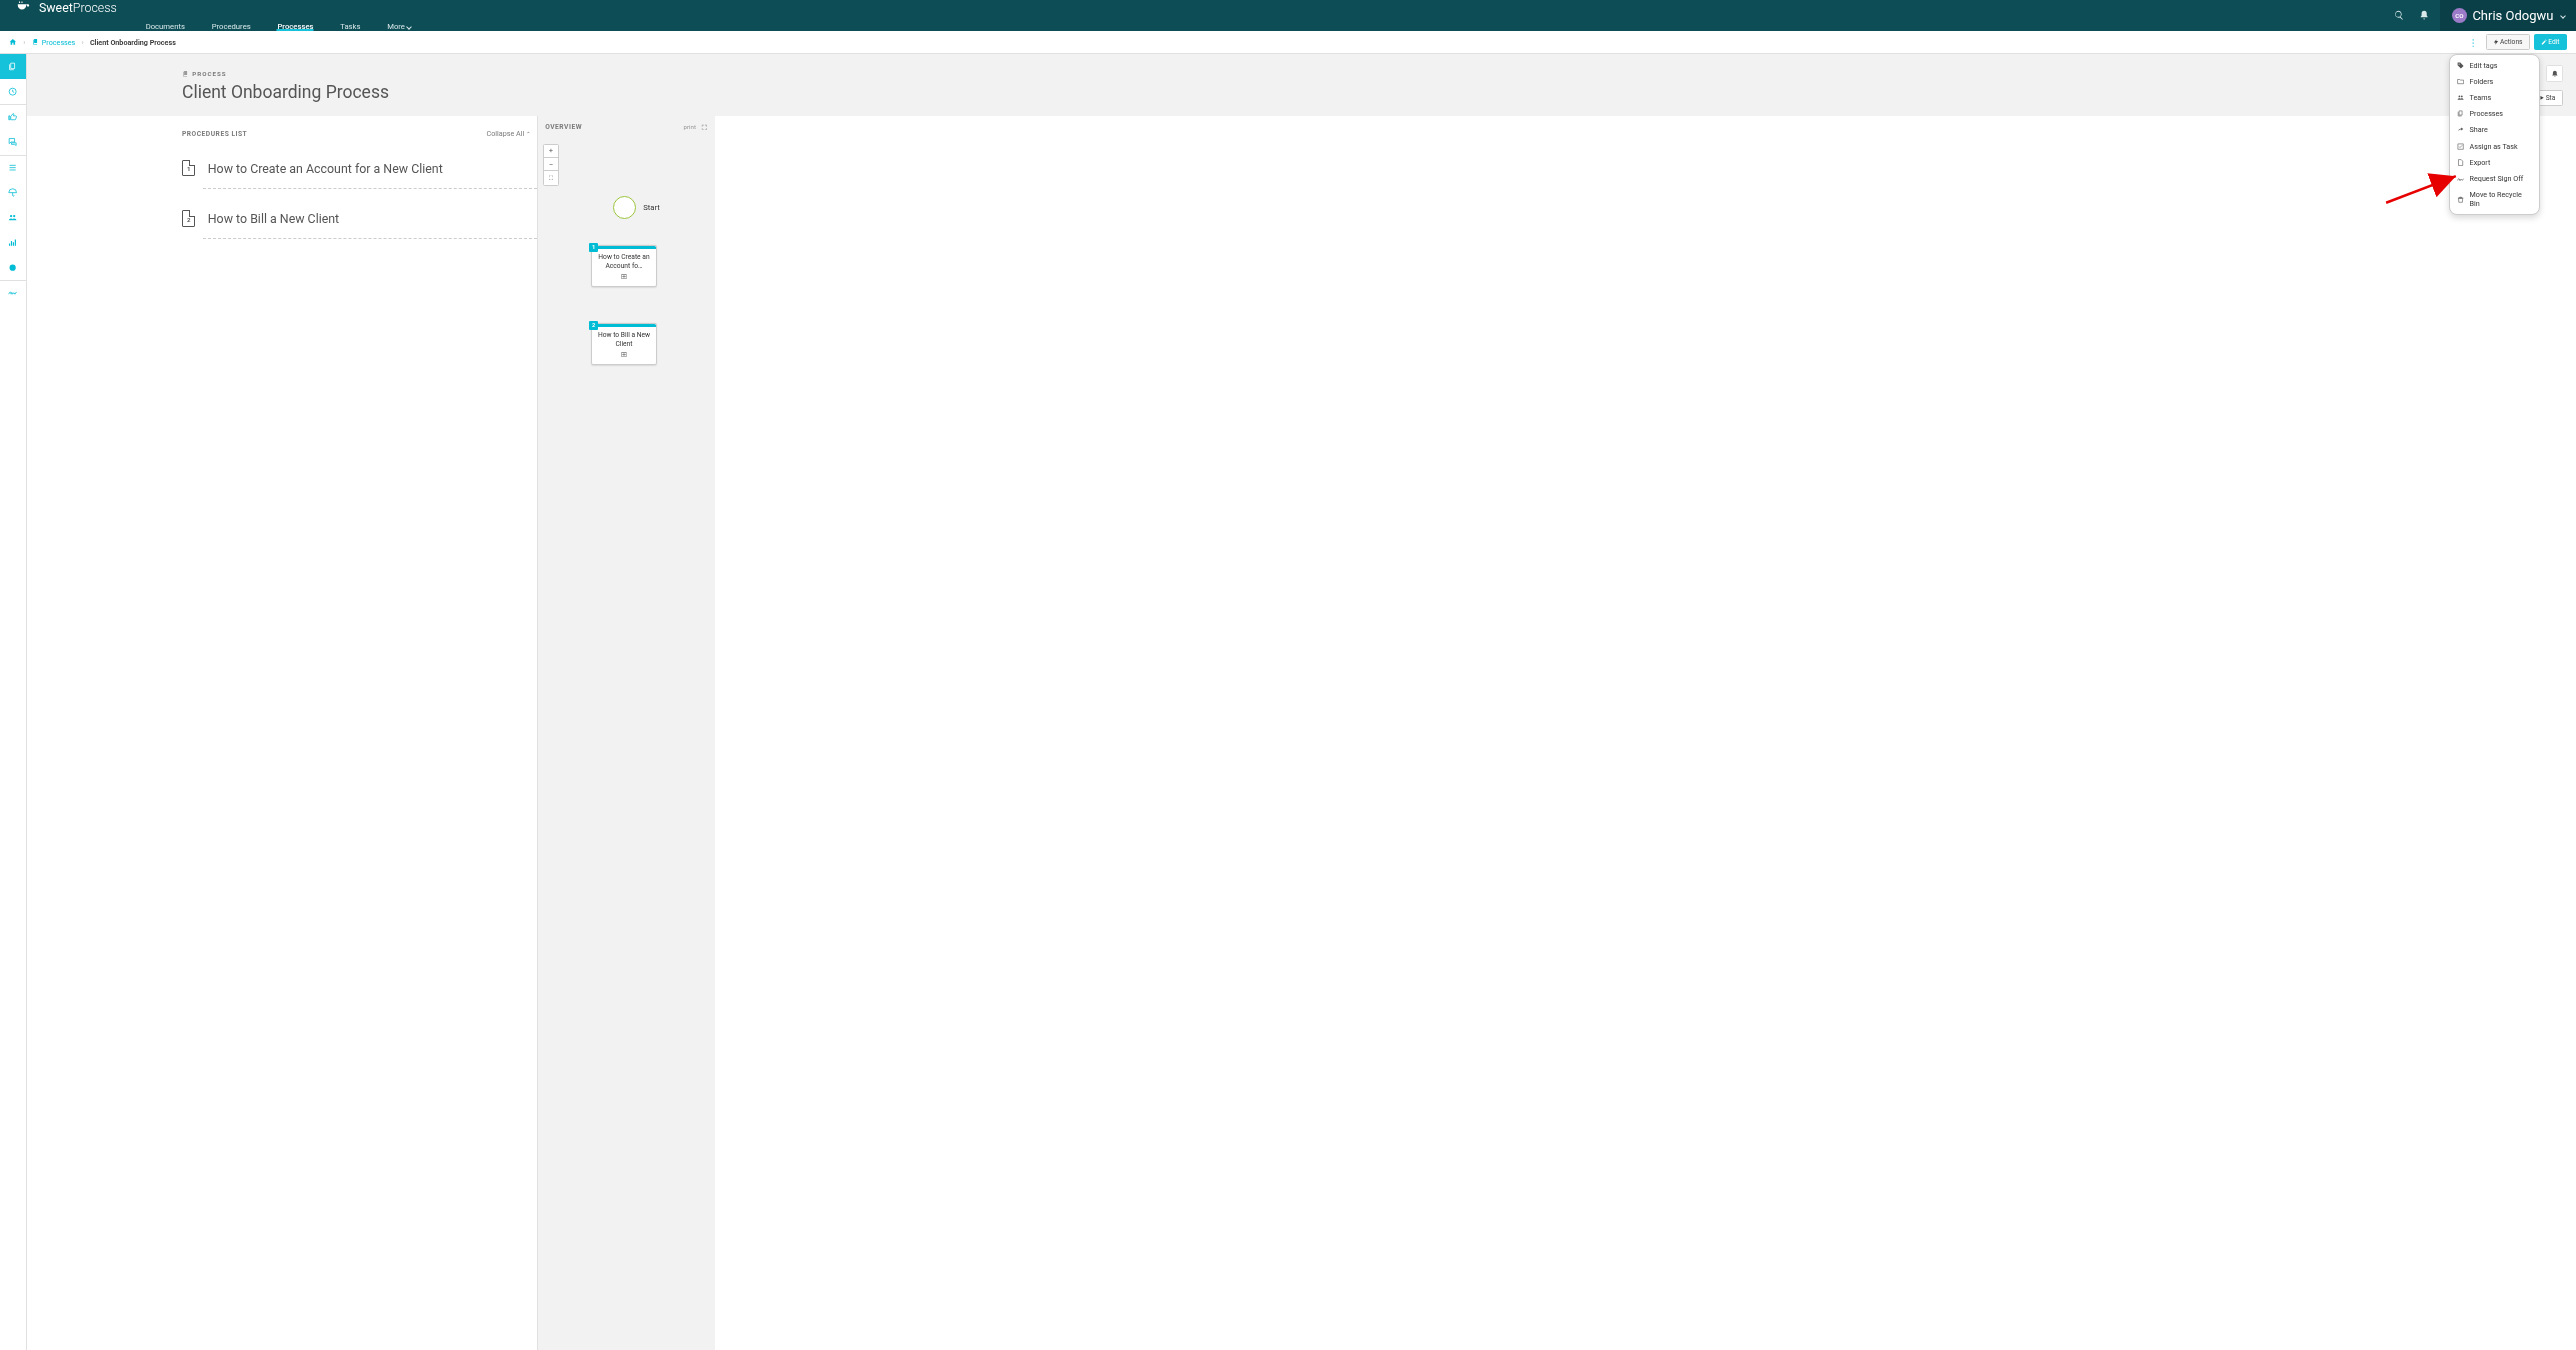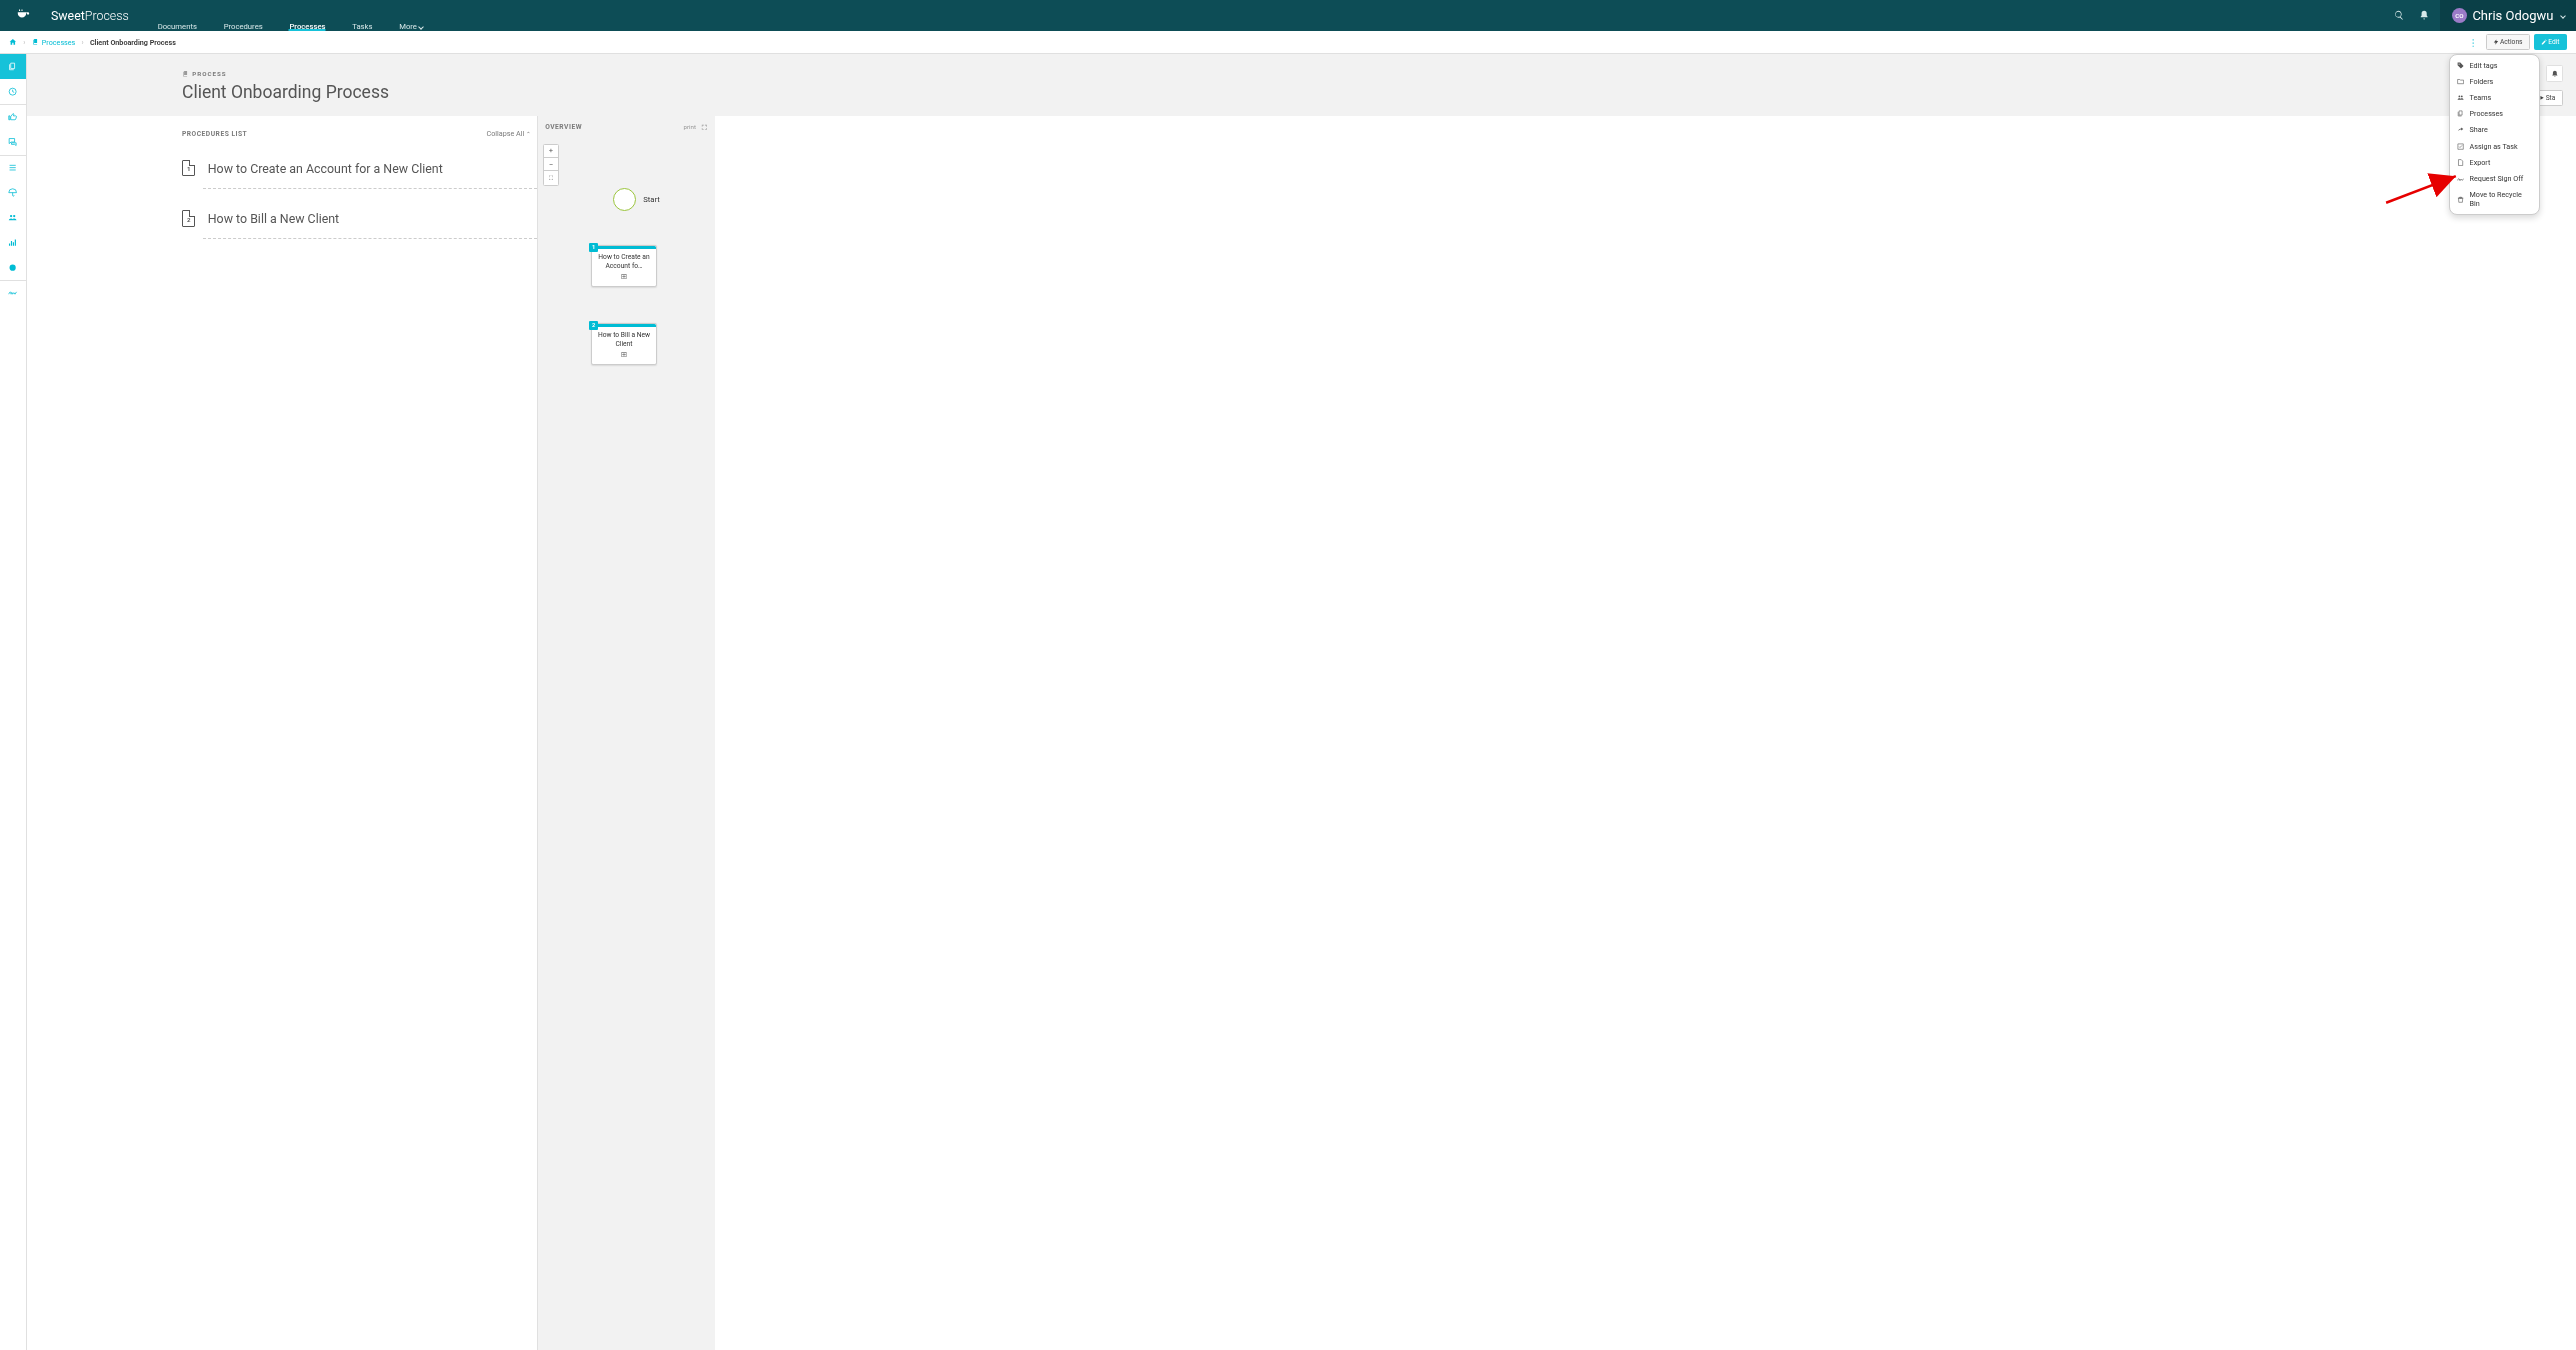--- a/index.html
+++ b/index.html
@@ -9,21 +9,21 @@
     --cyan-accent:#00bcd4;
     --gray-bg:#f2f2f2;
     --gray-text:#7a7a7a;
     --dark-text:#333;
     --border:#e0e0e0;
   }
   *{box-sizing:border-box;font-family:-apple-system,BlinkMacSystemFont,"Segoe UI",Roboto,Helvetica,Arial,sans-serif}
   body{margin:0;background:#fff;color:var(--dark-text);min-width:804px}
   
   .topbar{display:flex;align-items:stretch;background:var(--teal-dark);height:31px;color:#fff}
-  .logo{display:flex;align-items:center;gap:21px;padding:0 15.5px;font-size:12.4px;font-weight:400}
+  .logo{display:flex;align-items:flex-start;gap:9px;padding:0 15.5px;font-size:12.4px;font-weight:400}
   .logo svg{width:14.4px;height:14.4px}
   .topbar-nav{display:flex;align-items:flex-end}
   .topbar-nav .tab{display:flex;align-items:center;padding:0 13.4px;color:#d9e9ea;font-size:7.7px;cursor:pointer;position:relative}
   .topbar-nav .tab.active{color:#fff;font-weight:500}
   .topbar-nav .tab.active::after{content:"";position:absolute;left:50%;transform:translateX(-50%);bottom:0;height:2.1px;width:37px;background:var(--cyan)}
   .topbar-spacer{flex:1}
   .topbar-icons{display:flex;align-items:center;gap:14.4px;padding:0 11.3px}
   .topbar-icons .ticon{width:10.3px;height:10.3px;fill:#d9e9ea;cursor:pointer}
   .user-area{display:flex;align-items:center;gap:5.2px;background:var(--teal-darker);padding:0 11.3px;cursor:pointer}
   .avatar{width:15.5px;height:15.5px;border-radius:50%;background:#9b7bc7;color:#fff;display:flex;align-items:center;justify-content:center;font-size:6.2px;font-weight:600}
@@ -62,21 +62,21 @@
   .proc-icon::before{content:"";position:absolute;right:-1px;top:-1px;width:5.2px;height:5.2px;background:#fff;border-left:1px solid #555;border-bottom:1px solid #555}
   .proc-icon .num{position:absolute;left:50%;top:50%;transform:translate(-50%,-40%);font-size:6.2px;font-weight:700;color:#555}
   .right-col{width:178px;background:var(--gray-bg);border-left:0.5px solid var(--border);display:flex;flex-direction:column}
   .right-head{display:flex;align-items:center;justify-content:space-between;padding:7.2px 7.2px;font-size:6.7px;color:var(--gray-text);letter-spacing:0.5px;font-weight:700}
   .right-head .tools{display:flex;align-items:center;gap:5.2px;color:#999;font-weight:400;letter-spacing:0;font-size:6.2px}
   .zoom-ctrl{display:flex;flex-direction:column;border:0.5px solid #ccc;border-radius:1.5px;background:#fff;margin:5.2px 0 0 5.2px;width:15.5px}
   .zoom-ctrl div{height:13.4px;display:flex;align-items:center;justify-content:center;border-bottom:0.5px solid #ccc;cursor:pointer;font-size:7.7px;color:#555}
   .zoom-ctrl div:last-child{border-bottom:none}
   .flow{position:relative;flex:1}
   .flow svg.lines{position:absolute;inset:0;width:100%;height:100%}
-  .start-node{position:absolute;left:75px;top:2px;display:flex;align-items:center;gap:7.2px}
+  .start-node{position:absolute;left:75px;top:10px;display:flex;align-items:center;gap:7.2px}
   .start-circle{width:23px;height:23px;border:1.5px solid #9bc53d;border-radius:50%;background:#fff}
   .start-label{font-size:7.7px}
   .node{position:absolute;left:53px;width:66px;background:#fff;border:0.5px solid #ccc;border-radius:2.1px;box-shadow:0 0.5px 1.5px rgba(0,0,0,0.1)}
   .node .badge{position:absolute;left:-3.1px;top:-3.1px;width:9.3px;height:9.3px;background:var(--cyan-accent);color:#fff;font-size:5.7px;font-weight:700;display:flex;align-items:center;justify-content:center;border-radius:1px}
   .node .stripe{height:3.1px;background:var(--cyan-accent);border-radius:1.5px 1.5px 0 0}
   .node .node-title{padding:4.1px 4.1px 2.1px;text-align:center;font-size:6.7px;line-height:1.3}
   .node .plus{text-align:center;padding-bottom:4.1px;color:#777;font-size:7.7px}
   
   .dropdown{position:absolute;right:36px;top:23px;width:91px;background:#fff;border:0.5px solid #ccc;border-radius:8px;box-shadow:0 2.1px 6.2px rgba(0,0,0,0.15);z-index:50;padding:2.1px 0}
   .dropdown .ditem{display:flex;align-items:center;gap:5.2px;padding:3.6px 7.2px;font-size:7.2px;color:#333;cursor:pointer}

